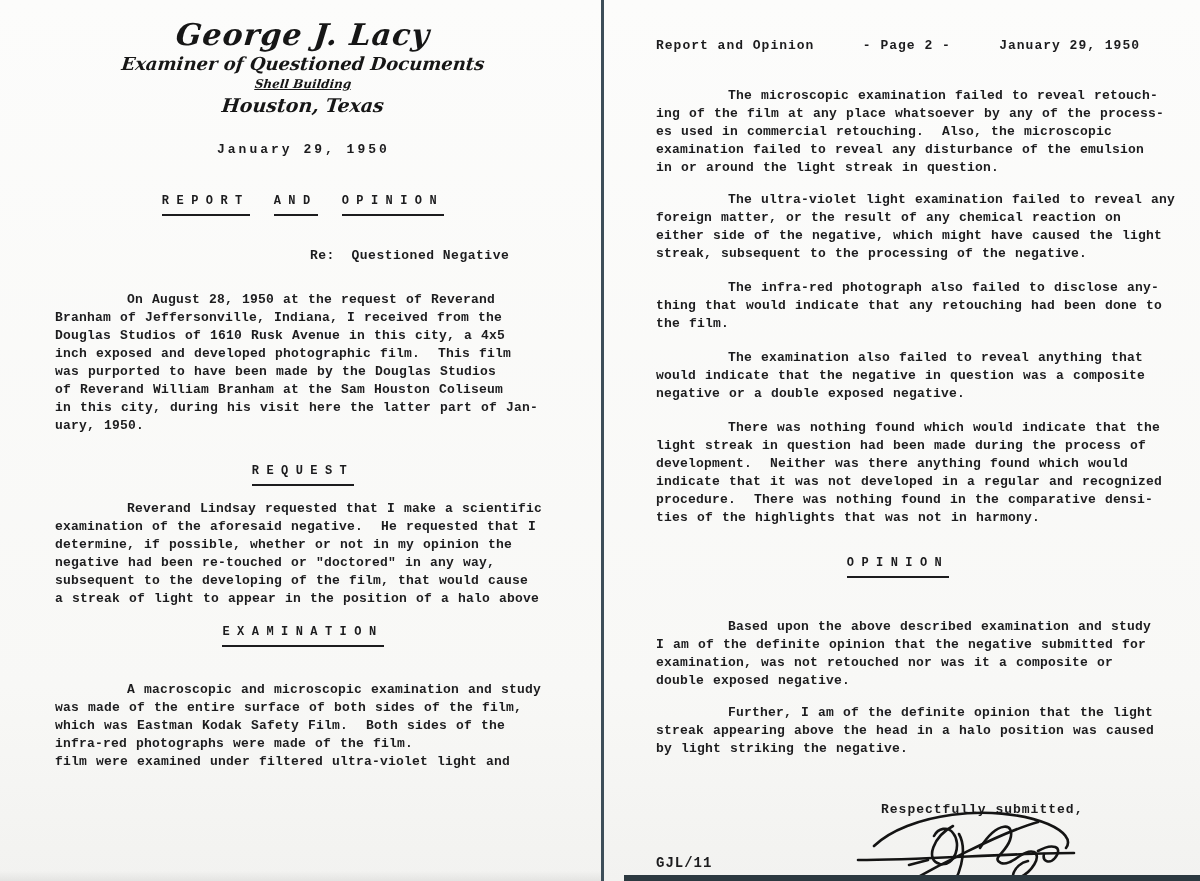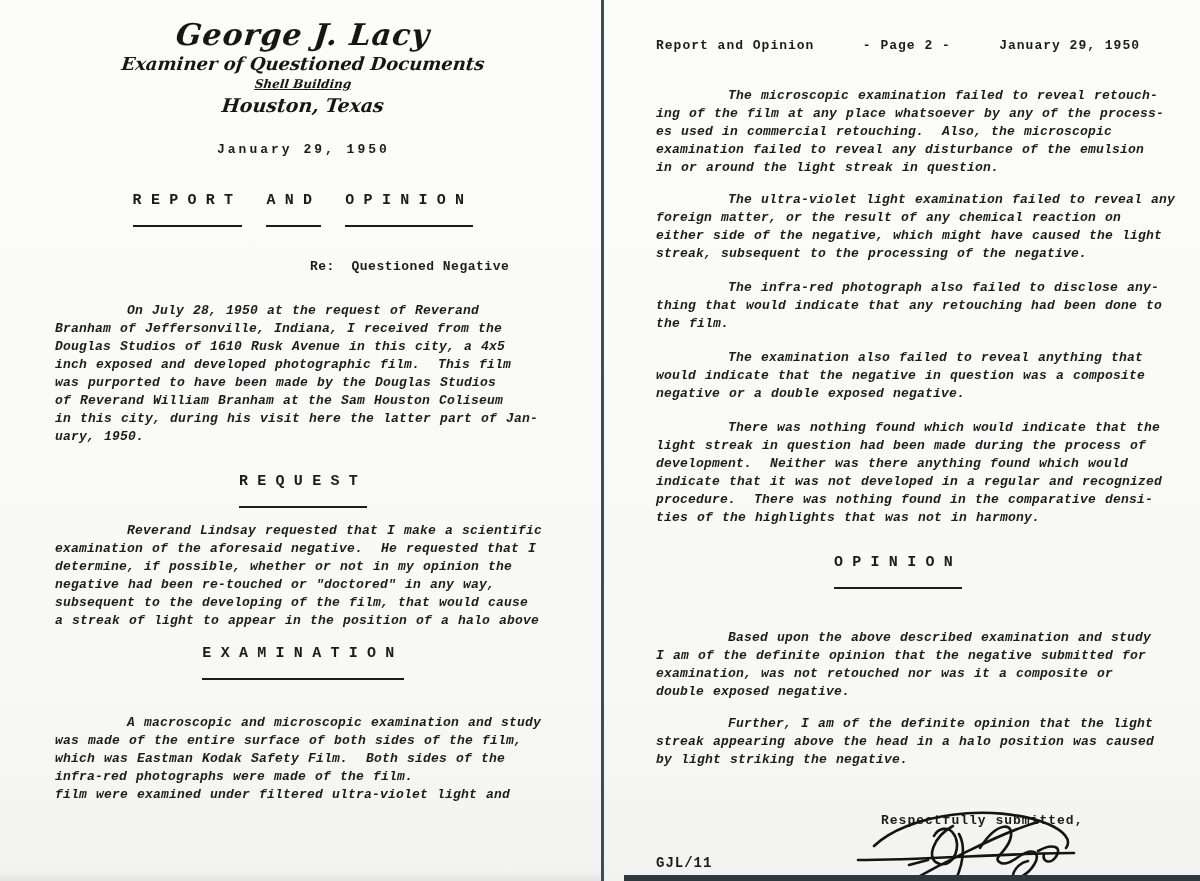--- a/index.html
+++ b/index.html
@@ -37,26 +37,26 @@
   }
   .lh-city{
     font-family:"DejaVu Serif", serif;font-style:italic;font-weight:bold;
     font-size:19px;line-height:25px;transform:skewX(-6deg);
   }
 
   
   .date-line{margin:24px 0 0 162px;font-size:13px;font-weight:bold;letter-spacing:3px;white-space:pre;}
   .heading{margin-top:34px;text-align:center;white-space:nowrap;}
   .heading .hword{
-    display:inline-block;font-size:15px;font-weight:bold;letter-spacing:0.62em;
-    border-bottom:2px solid #1c1c1e;padding-bottom:15px;margin:0 12px;line-height:18px;
+    display:inline-block;font-size:12px;font-weight:bold;letter-spacing:0.62em;
+    border-bottom:2px solid #1c1c1e;padding-bottom:4px;margin:0 12px;line-height:18px;
   }
   .re-line{margin:32px 0 0 255px;font-size:13px;font-weight:bold;white-space:pre;letter-spacing:0.5px;}
   .para{margin-top:28px;}
-  .para .tline{white-space:pre;font-size:13px;line-height:18px;font-weight:bold;letter-spacing:0.2px;word-spacing:1px;font-style:italic;}
+  .para .tline{white-space:pre;font-size:13px;line-height:18px;font-weight:bold;letter-spacing:0.2px;word-spacing:1px;}
   .mt14{margin-top:14px;} .mt16{margin-top:16px;} .mt26{margin-top:26px;}
   .mt30{margin-top:14px;} .mt34{margin-top:34px;} .mt40{margin-top:40px;}
 
   .p2-header{
     display:flex;justify-content:space-between;align-items:baseline;
     font-size:13px;font-weight:bold;letter-spacing:1px;white-space:pre;
   }
   .closing{margin:44px 0 0 225px;font-size:13px;font-weight:bold;letter-spacing:1px;white-space:pre;}
   .signature{position:absolute;left:248px;top:802px;}
   .signature path{fill:none;stroke:#141414;stroke-width:2.6;stroke-linecap:round;}
@@ -76,21 +76,21 @@
       <div class="lh-city">Houston, Texas</div>
     </div>
 
     <div class="date-line">January 29, 1950</div>
 
     <div class="heading"><span class="hword">REPORT</span><span class="hword">AND</span><span class="hword">OPINION</span></div>
 
     <div class="re-line">Re:  Questioned Negative</div>
 
     <div class="para">
-        <div class="tline">        On July 28, 1950 at the request of Reverand</div>
+        <div class="tline">        On August 28, 1950 at the request of Reverand</div>
         <div class="tline">Branham of Jeffersonville, Indiana, I received from the</div>
         <div class="tline">Douglas Studios of 1610 Rusk Avenue in this city, a 4x5</div>
         <div class="tline">inch exposed and developed photographic film.  This film</div>
         <div class="tline">was purported to have been made by the Douglas Studios</div>
         <div class="tline">of Reverand William Branham at the Sam Houston Coliseum</div>
         <div class="tline">in this city, during his visit here the latter part of Jan-</div>
         <div class="tline">uary, 1950.</div>
       </div>
 
     <div class="heading mt26"><span class="hword">REQUEST</span></div>

